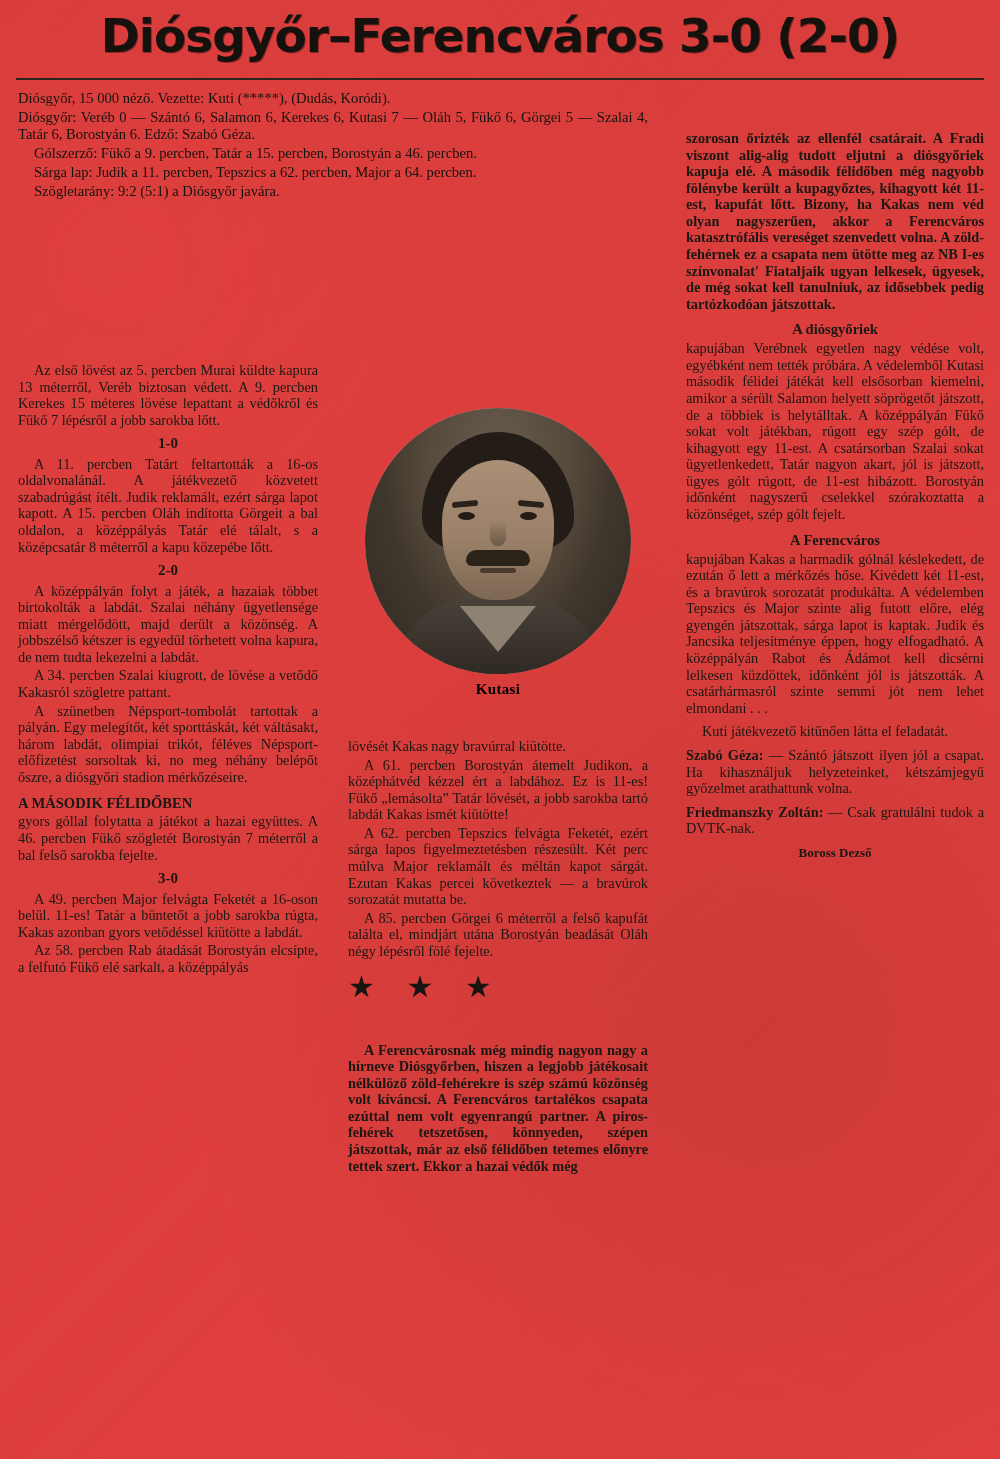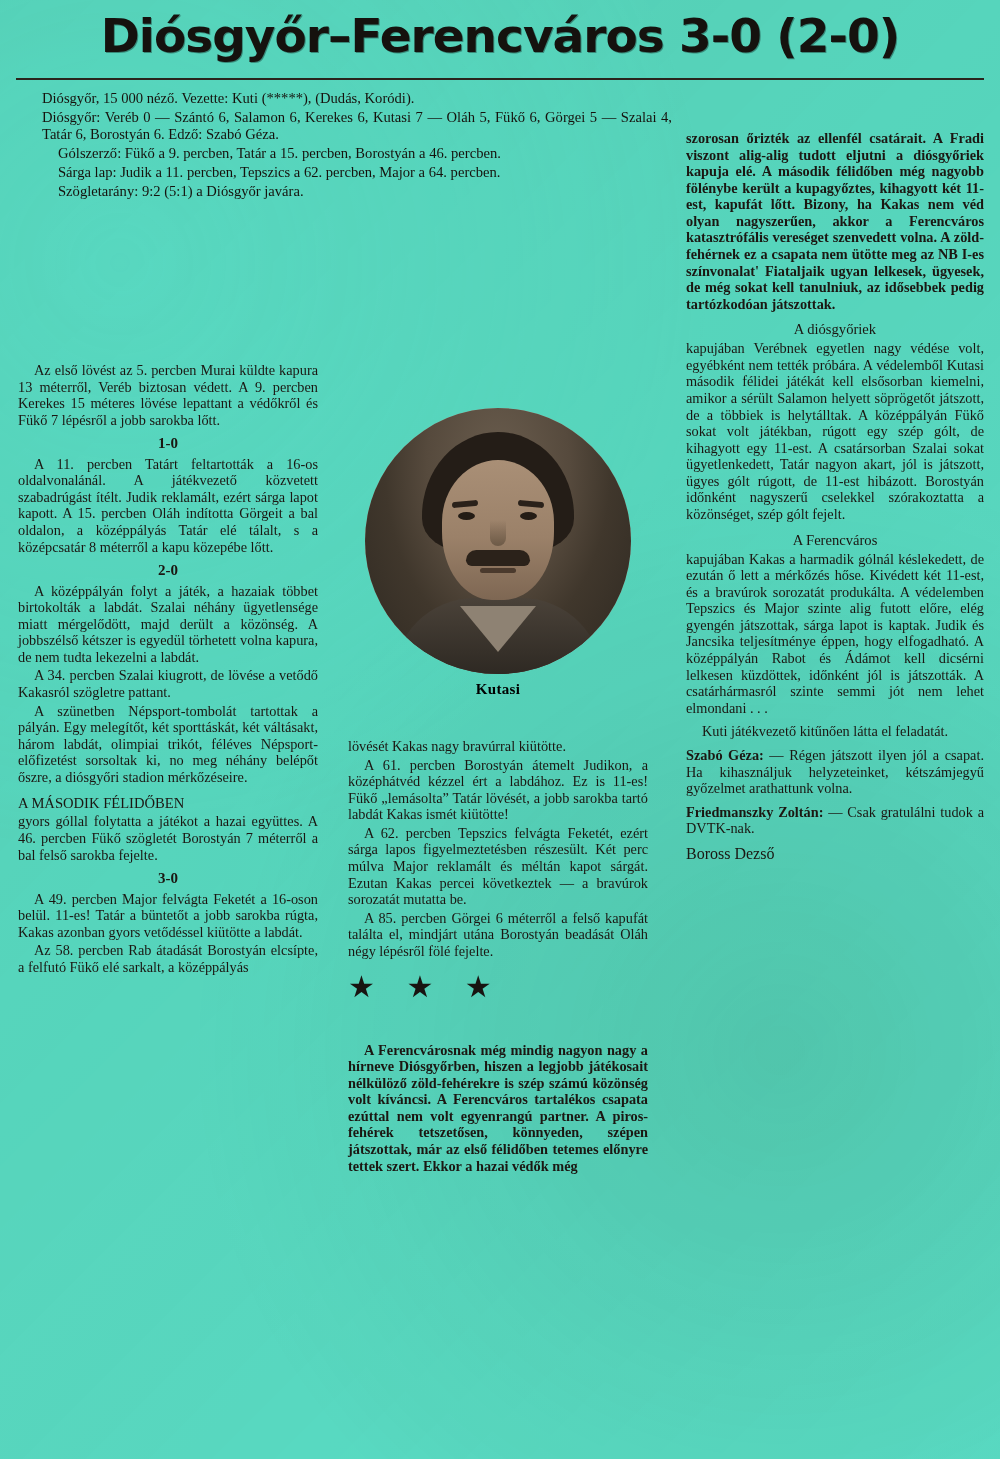--- a/index.html
+++ b/index.html
@@ -7,21 +7,21 @@
     padding: 0;
     background: #b9b3a4;
   }
   body {
     font-family: "Liberation Serif", serif;
   }
   .page {
     position: relative;
     width: 1000px;
     height: 1459px;
-    background: #5eead4;
+    background: #ef4444;
     overflow: hidden;
     box-sizing: border-box;
   }
   
   .page:before {
     content: "";
     position: absolute;
     inset: 0;
     background:
       radial-gradient(circle at 12% 18%, rgba(255,255,255,0.30), rgba(255,255,255,0) 40%),
@@ -74,34 +74,33 @@
   .col-right { left: 668px; width: 298px; }
   .lineup {
     position: absolute;
     top: 0;
     left: 0px;
     width: 630px;
     font-size: 14.6px;
     line-height: 1.17;
     color: #16120d;
     text-align: justify;
-    margin-left: 24px;
   }
   p { margin: 0 0 2px 0; text-indent: 16px; }
   p.noind { text-indent: 0; }
   .b { font-weight: bold; margin-top: 40px; }
   .i { }
   .score-sub {
     text-align: center;
     font-weight: bold;
     font-size: 15px;
     margin: 7px 0 3px 0;
   }
   .secthead {
-    font-weight: normal;
+    font-weight: bold;
     font-size: 14.6px;
     margin: 9px 0 2px 0;
     text-indent: 0;
   }
   .secthead.center { text-align: center; }
   .photo-wrap {
     position: absolute;
     left: 338px;
     top: 318px;
     width: 284px;
@@ -220,24 +219,24 @@
   }
   .stars {
     text-align: left;
     font-size: 30px;
     letter-spacing: 12px;
     line-height: 1;
     margin: 12px 0 8px 0;
     color: #181411;
   }
   .sig {
-    text-align: left;
-    font-weight: normal;
+    text-align: center;
+    font-weight: bold;
     margin-top: 8px;
-    font-size: 16px;
+    font-size: 13px;
   }
   .sp { margin-top: 7px; }
 </style>
 </head>
 <body>
 
 <div class="page">
 
   <div class="headline">Diósgyőr–Ferencváros 3-0 (2-0)</div>
   <div class="rule"></div>
@@ -294,19 +293,19 @@
       <p class="b">A Ferencvárosnak még mindig nagyon nagy a hírneve Diósgyőrben, hiszen a legjobb játékosait nélkülöző zöld-fehérekre is szép számú közönség volt kíváncsi. A Ferencváros tartalékos csapata ezúttal nem volt egyenrangú partner. A piros-fehérek tetszetősen, könnyeden, szépen játszottak, már az első félidőben tetemes előnyre tettek szert. Ekkor a hazai védők még</p>
     </div>
 
     <div class="col col-right">
       <p class="noind b">szorosan őrizték az ellenfél csatárait. A Fradi viszont alig-alig tudott eljutni a diósgyőriek kapuja elé. A második félidőben még nagyobb fölénybe került a kupagyőztes, kihagyott két 11-est, kapufát lőtt. Bizony, ha Kakas nem véd olyan nagyszerűen, akkor a Ferencváros katasztrófális vereséget szenvedett volna. A zöld-fehérnek ez a csapata nem ütötte meg az NB I-es színvonalat' Fiataljaik ugyan lelkesek, ügyesek, de még sokat kell tanulniuk, az idősebbek pedig tartózkodóan játszottak.</p>
       <div class="secthead center">A diósgyőriek</div>
       <p class="noind">kapujában Verébnek egyetlen nagy védése volt, egyébként nem tették próbára. A védelemből Kutasi második félidei játékát kell elsősorban kiemelni, amikor a sérült Salamon helyett söprögetőt játszott, de a többiek is helytálltak. A középpályán Fükő sokat volt játékban, rúgott egy szép gólt, de kihagyott egy 11-est. A csatársorban Szalai sokat ügyetlenkedett, Tatár nagyon akart, jól is játszott, ügyes gólt rúgott, de 11-est hibázott. Borostyán időnként nagyszerű cselekkel szórakoztatta a közönséget, szép gólt fejelt.</p>
       <div class="secthead center">A Ferencváros</div>
       <p class="noind">kapujában Kakas a harmadik gólnál késlekedett, de ezután ő lett a mérkőzés hőse. Kivédett két 11-est, és a bravúrok sorozatát produkálta. A védelemben Tepszics és Major szinte alig futott előre, elég gyengén játszottak, sárga lapot is kaptak. Judik és Jancsika teljesítménye éppen, hogy elfogadható. A középpályán Rabot és Ádámot kell dicsérni lelkesen küzdöttek, időnként jól is játszották. A csatárhármasról szinte semmi jót nem lehet elmondani . . .</p>
       <p class="i sp">Kuti játékvezető kitűnően látta el feladatát.</p>
-      <p class="noind sp"><span class="b">Szabó Géza:</span><span> — Régen játszott ilyen jól a csapat. Ha kihasználjuk helyzeteinket, kétszámjegyű győzelmet arathattunk volna.</span></p>
+      <p class="noind sp"><span class="b">Szabó Géza:</span><span> — Szántó játszott ilyen jól a csapat. Ha kihasználjuk helyzeteinket, kétszámjegyű győzelmet arathattunk volna.</span></p>
       <p class="noind sp"><span class="b">Friedmanszky Zoltán:</span><span> — Csak gratulálni tudok a DVTK-nak.</span></p>
       <div class="sig">Boross Dezső</div>
     </div>
 
   </div>
 </div>
 
 </body></html>

